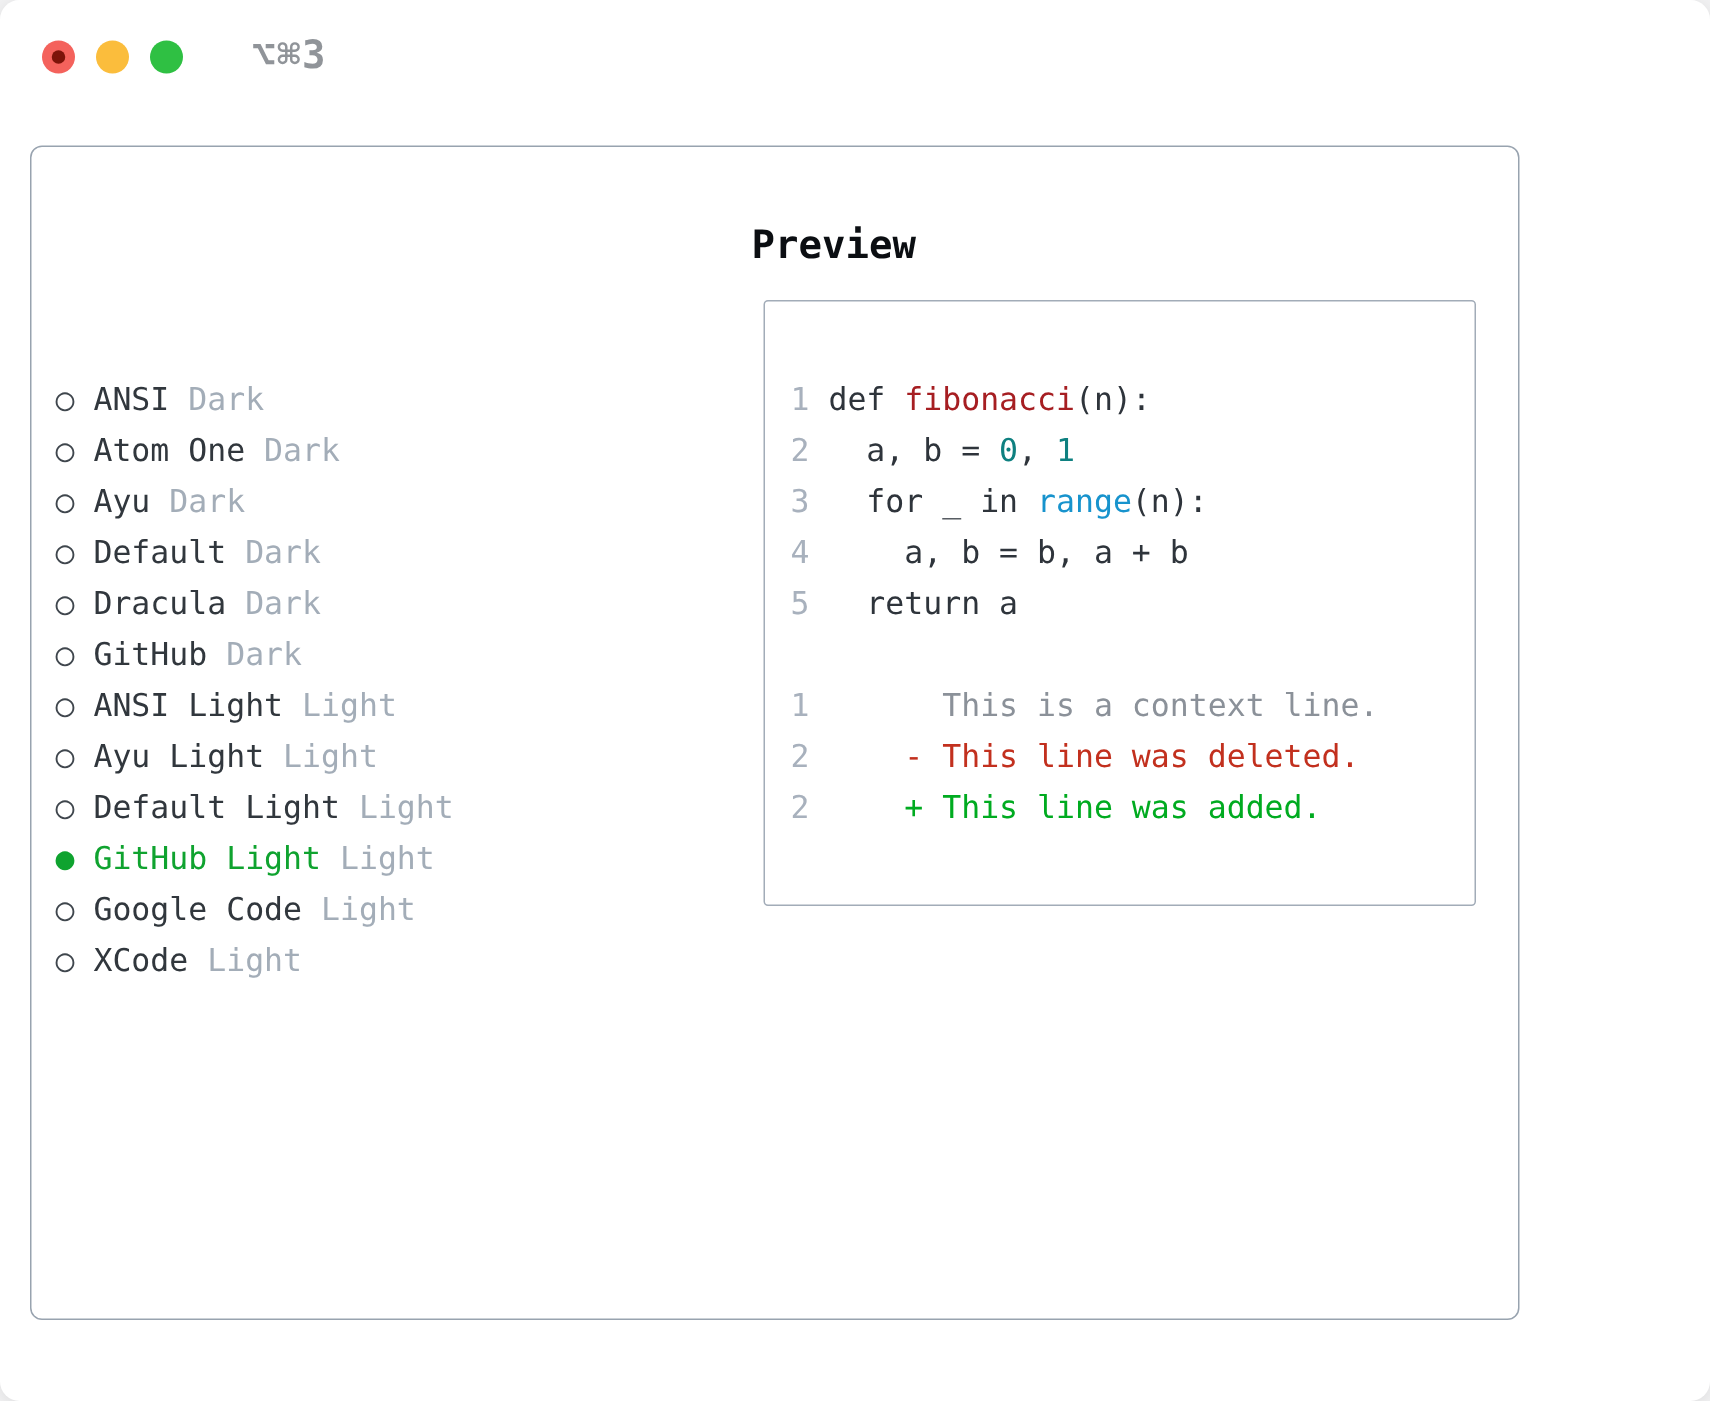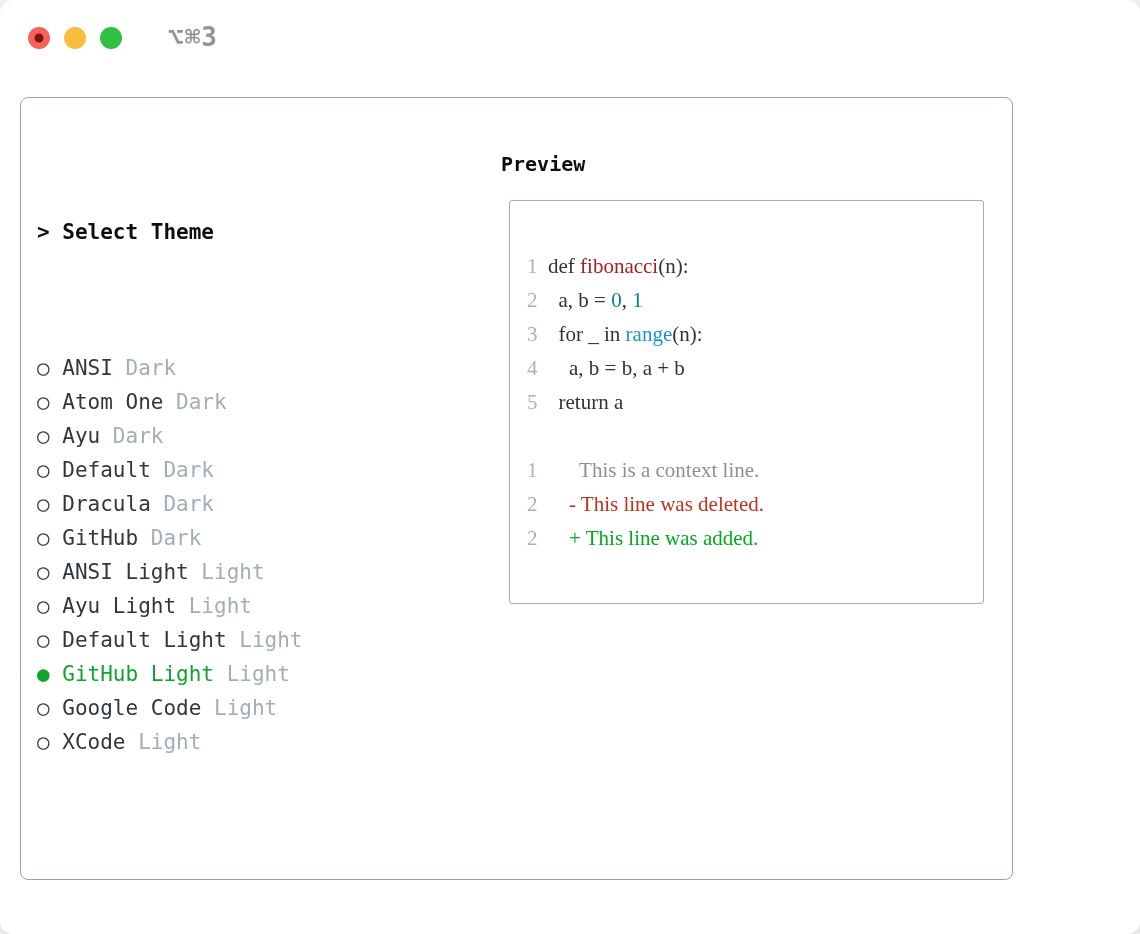--- a/index.html
+++ b/index.html
@@ -33,27 +33,27 @@
   .hrow { font-weight:700; color:#0b0e12; }
   .marker { display:inline-block; width:2ch; color:#3f464d; }
   .hrow .marker { color:#0b0e12; font-weight:700; }
   .name {}
   .tag { color:#a3adb8; margin-left:1ch;text-align:center; }
   .spacer { height:34px; }
 
   
   .preview-heading {
     position:absolute; left:480px; top:49px;
-    font-size:20px; line-height:34px; font-weight:700; color:#0b0e12;
+    font-size:26px; line-height:34px; font-weight:700; color:#0b0e12;
   }
   .preview-box {
     position:absolute; left:488px; top:102px; width:475px; height:404px;
     border:1.5px solid #a2acb8; border-radius:3px; background:#fff;
   }
-  .code { padding:48px 0 0 17px; font-size:21px; line-height:34px; white-space:pre;font-family:Liberation Serif, serif; }
+  .code { padding:48px 0 0 17px; font-size:21px; line-height:34px; white-space:pre; }
   .code-line { min-height:34px; }
   .ln { display:inline-block; width:2ch; }
 </style>
 </head>
 <body>
 
 <div class="window">
 
   <div class="titlebar">
     <div class="lights">
@@ -62,21 +62,20 @@
         </button>
       <button class="light" style="background: rgb(251, 189, 60);"></button>
       <button class="light" style="background: rgb(47, 192, 67);"></button>
     </div>
     <span class="win-title">⌥⌘3</span>
   </div>
 
   <div class="panel">
 
     <div class="leftcol">
-      <div class="hrow"><span class="marker">&gt;</span><span>Select Theme</span></div>
 
       <div><div class="row"><span class="marker">○</span><span class="name">ANSI</span><span class="tag">Dark</span></div><div class="row"><span class="marker">○</span><span class="name">Atom One</span><span class="tag">Dark</span></div><div class="row"><span class="marker">○</span><span class="name">Ayu</span><span class="tag">Dark</span></div><div class="row"><span class="marker">○</span><span class="name">Default</span><span class="tag">Dark</span></div><div class="row"><span class="marker">○</span><span class="name">Dracula</span><span class="tag">Dark</span></div><div class="row"><span class="marker">○</span><span class="name">GitHub</span><span class="tag">Dark</span></div><div class="row"><span class="marker">○</span><span class="name">ANSI Light</span><span class="tag">Light</span></div><div class="row"><span class="marker">○</span><span class="name">Ayu Light</span><span class="tag">Light</span></div><div class="row"><span class="marker">○</span><span class="name">Default Light</span><span class="tag">Light</span></div><div class="row"><span class="marker" style="color: rgb(15, 163, 47);">●</span><span class="name" style="color: rgb(15, 163, 47);">GitHub Light</span><span class="tag">Light</span></div><div class="row"><span class="marker">○</span><span class="name">Google Code</span><span class="tag">Light</span></div><div class="row"><span class="marker">○</span><span class="name">XCode</span><span class="tag">Light</span></div></div>
 
       <div class="spacer"></div>
       
       
 
       
       
     </div>

